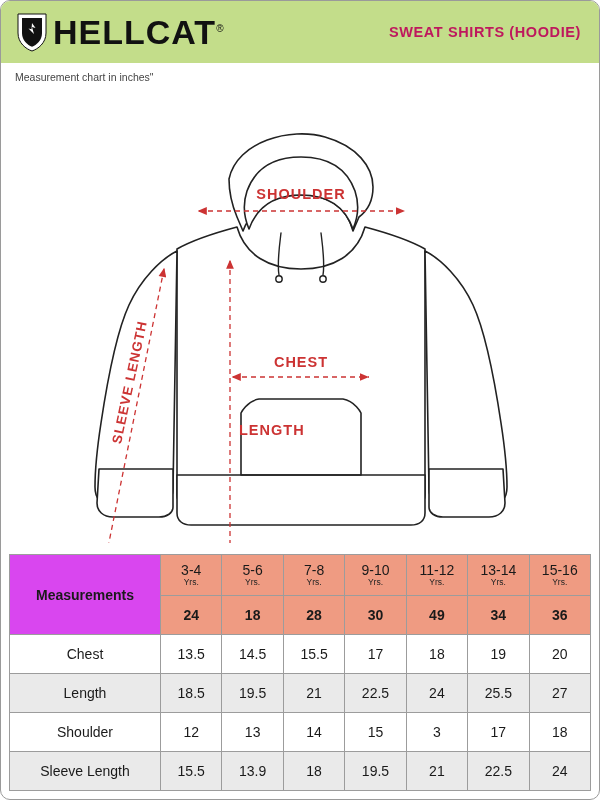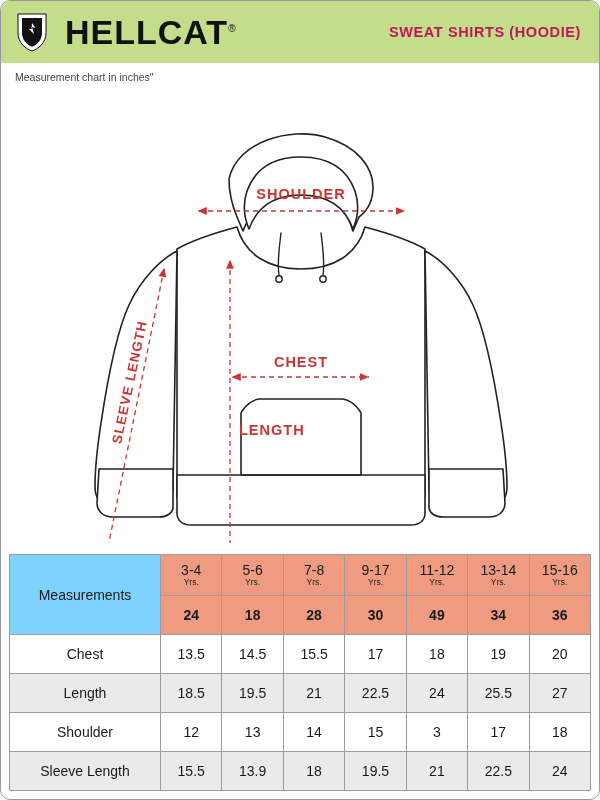--- a/index.html
+++ b/index.html
@@ -30,21 +30,21 @@
     height: 62px;
     background: #c3dd8a;
     display: flex;
     align-items: center;
     padding: 0 18px 0 14px;
     box-sizing: border-box;
   }
   .brand {
     display: flex;
     align-items: center;
-    gap: 16px;
+    gap: 4px;
   }
   .shield {
     width: 34px;
     height: 42px;
     position: relative;
     flex: 0 0 auto;
   }
   .brand-name {
     font-size: 34px;
     font-weight: bold;
@@ -96,24 +96,25 @@
     table-layout: fixed;
   }
   table.size-table td {
     border: 1px solid #9c9c9c;
     text-align: center;
     font-size: 14px;
     color: #1a1a1a;
     height: 36px;
   }
   td.meas-head {
-    background: #7dd3fc;
+    background: #d946ef;
     font-size: 14.5px;
     color: #111;
     width: 148px;
+    font-weight: bold;
   }
   td.age-cell {
     background: #ef9b82;
     font-size: 11.5px;
     line-height: 1.15;
     color: #111;
     height: 28px;
     padding: 2px 0;
     margin-top: 20px;
   }
@@ -218,21 +219,21 @@
   </div>
 
   <div class="table-wrap">
     <table class="size-table">
       <tbody>
         <tr>
           <td class="meas-head" rowspan="2">Measurements</td>
           <td class="age-cell"><span>3-4</span><span class="yrs">Yrs.</span></td>
           <td class="age-cell"><span>5-6</span><span class="yrs">Yrs.</span></td>
           <td class="age-cell"><span>7-8</span><span class="yrs">Yrs.</span></td>
-          <td class="age-cell"><span>9-17</span><span class="yrs">Yrs.</span></td>
+          <td class="age-cell"><span>9-10</span><span class="yrs">Yrs.</span></td>
           <td class="age-cell"><span>11-12</span><span class="yrs">Yrs.</span></td>
           <td class="age-cell"><span>13-14</span><span class="yrs">Yrs.</span></td>
           <td class="age-cell"><span>15-16</span><span class="yrs">Yrs.</span></td>
         </tr>
         <tr>
           <td class="size-cell">24</td>
           <td class="size-cell">18</td>
           <td class="size-cell">28</td>
           <td class="size-cell">30</td>
           <td class="size-cell">49</td>

